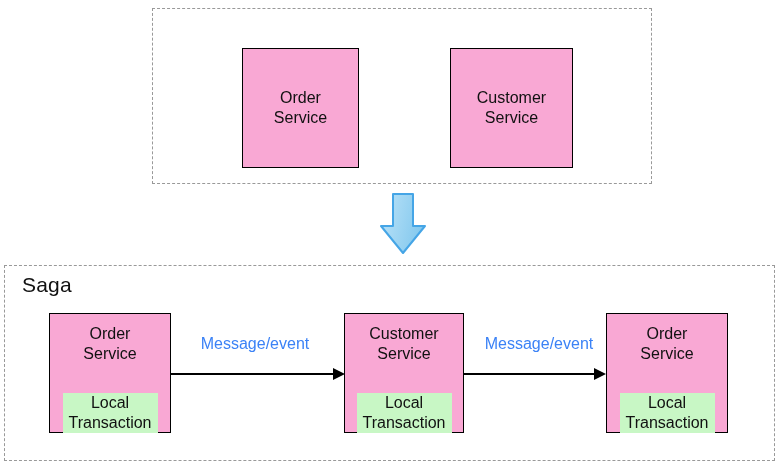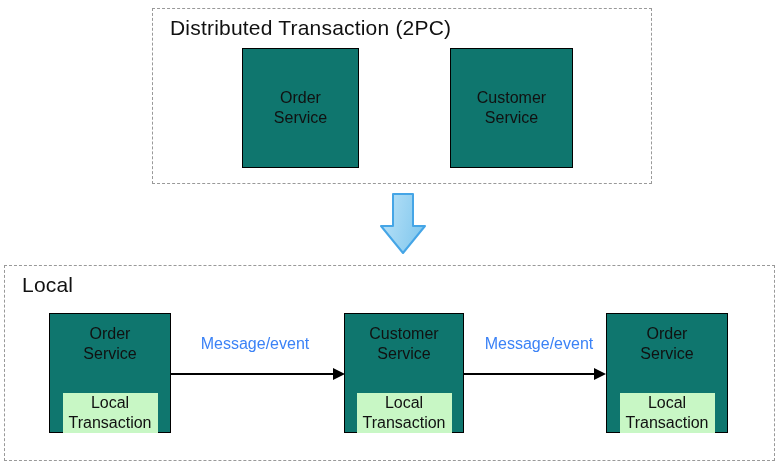--- a/index.html
+++ b/index.html
@@ -28,21 +28,21 @@
     top: 7px;
     font-size: 21px;
     letter-spacing: 0.2px;
     color: #111111;
     white-space: nowrap;
   }
 
   .service-box {
     position: absolute;
     border: 1.5px solid #000000;
-    background: #0f766e;
+    background: #f9a8d4;
     display: flex;
     flex-direction: column;
     align-items: center;
   }
   .service-box.v-center { justify-content: center; }
 
   .service-label {
     font-size: 16px;
     line-height: 1.28;
     text-align: center;
@@ -112,21 +112,20 @@
     width: 46px;
     height: 61px;
   }
 </style>
 </head>
 <body>
 
 <div class="canvas">
 
   <section class="group group-2pc">
-    <div class="group-title">Distributed Transaction (2PC)</div>
 
     <div class="service-box v-center box-2pc-order">
       <span class="service-label">Order Service</span>
     </div>
 
     <div class="service-box v-center box-2pc-customer">
       <span class="service-label">Customer Service</span>
     </div>
   </section>
 
@@ -134,21 +133,21 @@
     <defs>
       <linearGradient id="blueGrad" x1="0" y1="0" x2="1" y2="0.3">
         <stop offset="0" stop-color="#bce3f8"></stop>
         <stop offset="1" stop-color="#85c9ee"></stop>
       </linearGradient>
     </defs>
     <polygon points="13,1 33,1 33,33 45,33 23,60 1,33 13,33" fill="url(#blueGrad)" stroke-width="2" stroke-linejoin="round" stroke="#45a5e6"></polygon>
   </svg>
 
   <section class="group group-saga">
-    <div class="group-title">Local</div>
+    <div class="group-title">Saga</div>
 
     <div class="service-box saga-step box-saga-1">
       <span class="service-label">Order Service</span>
       <div class="local-box" style="background: rgb(200, 247, 197);">
         <span class="local-label">Local Transaction</span>
       </div>
     </div>
 
     <div class="h-arrow arrow-1"></div>
     <span class="arrow-label arrow-label-1">Message/event</span>

